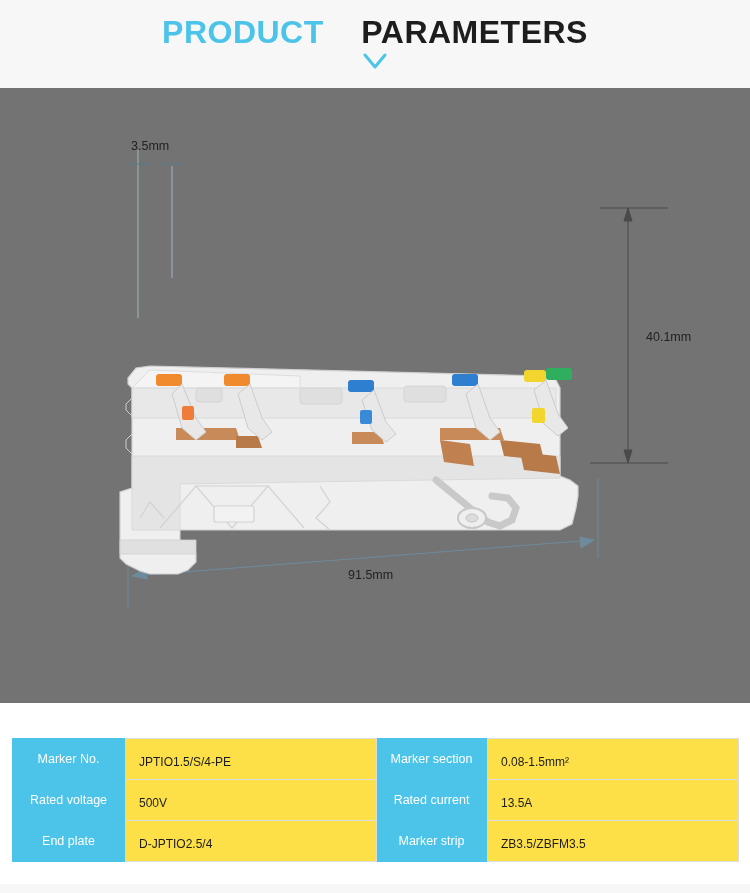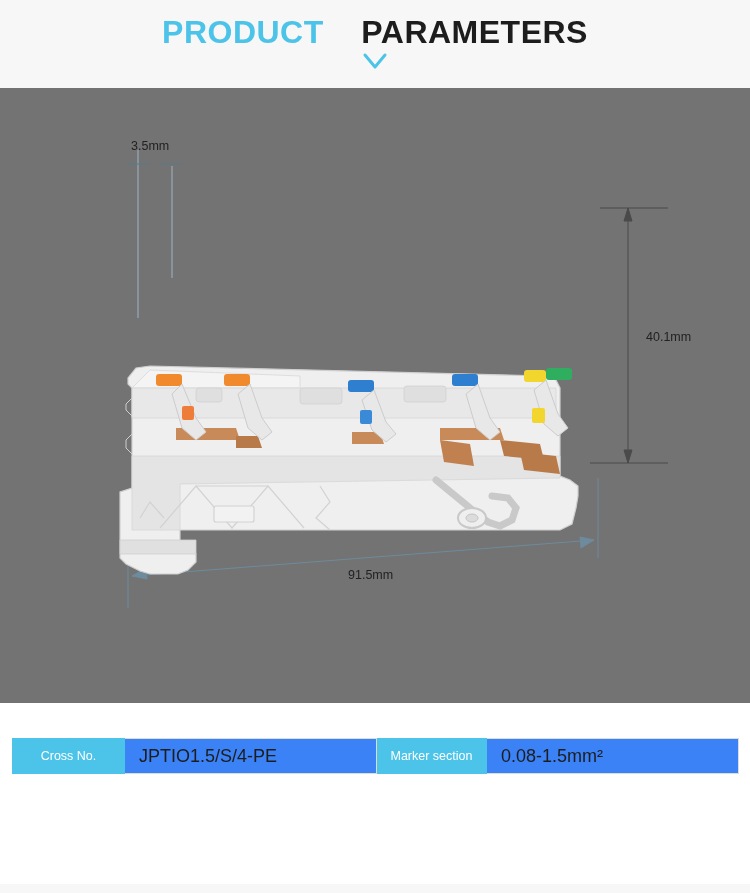--- a/index.html
+++ b/index.html
@@ -73,24 +73,24 @@
     width: 726px;
   }
   table.spec {
     border-collapse: collapse;
     width: 726px;
     table-layout: fixed;
   }
   table.spec td {
     border: 1px solid #dcdcdc;
     height: 34px;
-    font-size: 18px;
+    font-size: 12px;
     color: #1d1d1d;
-    padding: 0 0 0 14px;
-    background: #3b82f6;
+    padding: 6px 0 0 14px;
+    background: #fde047;
     vertical-align: middle;
   }
   table.spec td.key {
     background: #4cc3e8;
     color: #ffffff;
     font-size: 12.5px;
     text-align: center;
     padding: 0 4px;
     border: 1px solid #4cc3e8;
   }
@@ -238,22 +238,34 @@
 <div class="spec-wrap">
   <table class="spec">
     <colgroup>
       <col class="c1">
         <col class="c2">
         <col class="c3">
         <col class="c4">
     </colgroup>
     <tbody>
       <tr>
-        <td class="key">Cross No.</td>
+        <td class="key">Marker No.</td>
         <td>JPTIO1.5/S/4-PE</td>
         <td class="key">Marker section</td>
         <td>0.08-1.5mm²</td>
       </tr>
+      <tr>
+        <td class="key">Rated voltage</td>
+        <td>500V</td>
+        <td class="key">Rated current</td>
+        <td>13.5A</td>
+      </tr>
+      <tr>
+        <td class="key">End plate</td>
+        <td>D-JPTIO2.5/4</td>
+        <td class="key">Marker strip</td>
+        <td>ZB3.5/ZBFM3.5</td>
+      </tr>
     </tbody>
   </table>
 </div>
 
 <div class="footer-band"></div>
 
 </body></html>

